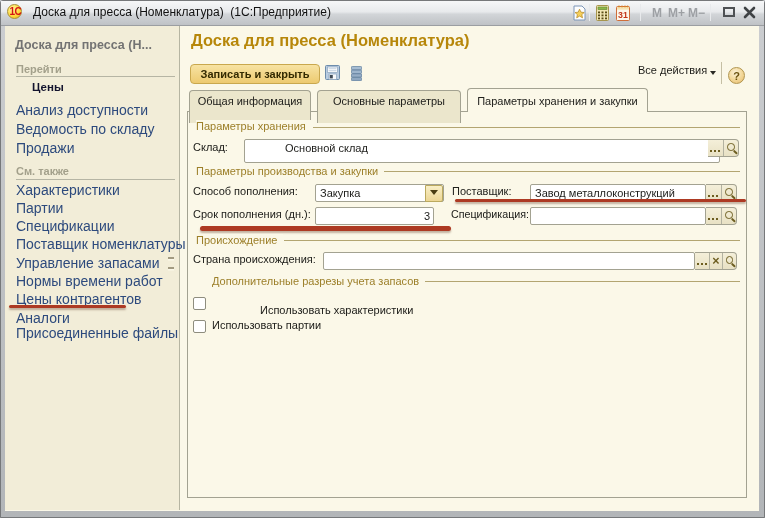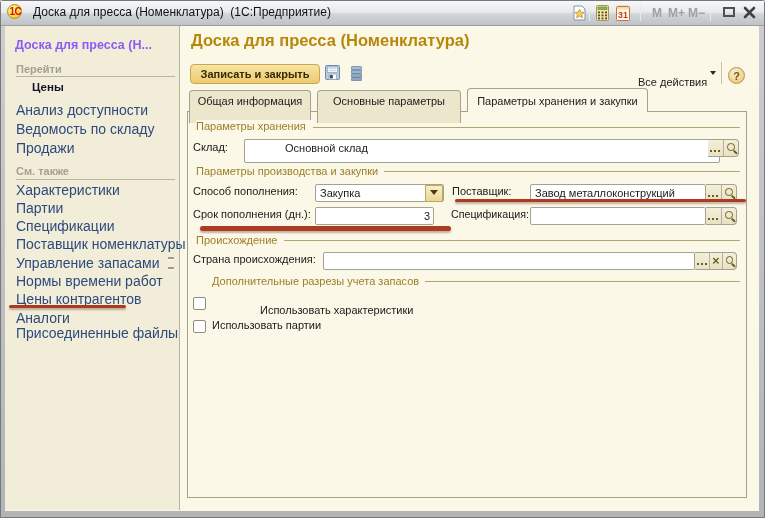--- a/index.html
+++ b/index.html
@@ -100,21 +100,21 @@
 <div class="tbsep" style="left:640px;"></div>
 <div class="mtxt" style="left:652px;">M</div>
 <div class="mtxt" style="left:668px;">M+</div>
 <div class="mtxt" style="left:688px;">M−</div>
 <div class="tbsep" style="left:710px;"></div>
 <div class="abs" style="left:723px;top:7px;width:12px;height:10px;border:2px solid #4e5154;"></div>
 <svg class="abs" style="left:743px;top:6px;" width="13" height="13" viewBox="0 0 13 13">
   <path d="M2 2 L11 11 M11 2 L2 11" stroke="#3f4245" stroke-width="2.6" stroke-linecap="round"></path>
 </svg>
 <div id="sbar" class="abs" style="left:5px;top:26px;width:175px;height:484px;background:#f2edd8;border-right:1px solid #b6b5a2;"></div>
-<div class="abs" style="left:15px;top:38px;font-size:12.5px;font-weight:bold;color:#8b5cf6;">Доска для пресса (Н...</div>
+<div class="abs" style="left:15px;top:38px;font-size:12.5px;font-weight:bold;color:#737373;">Доска для пресса (Н...</div>
 <div class="navhdr" style="left:16px;top:63px;">Перейти</div>
 <div class="abs navline" style="left:16px;top:76px;width:159px;"></div>
 <div class="abs" style="left:32px;top:81px;font-size:11.5px;font-weight:bold;color:#14142e;">Цены</div>
 <div class="navlink" style="left:16px;top:104px;">Анализ доступности</div>
 <div class="navlink" style="left:16px;top:123px;">Ведомость по складу</div>
 <div class="navlink" style="left:16px;top:142px;">Продажи</div>
 <div class="navhdr" style="left:16px;top:165px;">См. также</div>
 <div class="abs navline" style="left:16px;top:179px;width:159px;"></div>
 <div class="navlink" style="left:16px;top:184px;">Характеристики</div>
 <div class="navlink" style="left:16px;top:202px;">Партии</div>
@@ -143,21 +143,21 @@
   <rect x="4.8" y="10" width="3" height="3.4" fill="#3f4a56"></rect>
 </svg>
 <svg class="abs" style="left:351px;top:66px;" width="11" height="15" viewBox="0 0 11 15">
   <g stroke="#61809f" stroke-width=".8">
     <rect x=".4" y=".4" width="10.2" height="3.4" rx="1" fill="#a6bdd2"></rect>
     <rect x=".4" y="4.1" width="10.2" height="3.4" rx="1" fill="#9db5cc"></rect>
     <rect x=".4" y="7.8" width="10.2" height="3.4" rx="1" fill="#96aec6"></rect>
     <rect x=".4" y="11.4" width="10.2" height="3.3" rx="1" fill="#8fa8c1"></rect>
   </g>
 </svg>
-<div class="abs" style="left:638px;top:64px;font-size:11px;color:#1c1c18;margin-top:12px;">Все действия</div>
+<div class="abs" style="left:638px;top:64px;font-size:11px;color:#1c1c18;">Все действия</div>
 <div class="abs" style="left:710px;top:71px;width:0;height:0;border-left:3.5px solid transparent;border-right:3.5px solid transparent;border-top:4px solid #2a2a24;"></div>
 <div class="abs" style="left:721px;top:62px;width:1px;height:22px;background:#c5bfa4;"></div>
 <div class="abs" style="left:728px;top:67px;width:17px;height:17px;border-radius:50%;border:1px solid #b1954e;
      background:radial-gradient(circle at 42% 32%,#fbf2d8,#f2d695 55%,#e7ba6e);
      text-align:center;font-size:11px;font-weight:bold;color:#6b5310;line-height:16px;">?</div>
 
 <div class="tab" style="left:189px;width:122px;">Общая информация</div>
 <div class="tab" style="left:317px;width:144px;">Основные параметры</div>
 <div class="tab active" style="left:467px;width:181px;">Параметры хранения и закупки</div>
 

